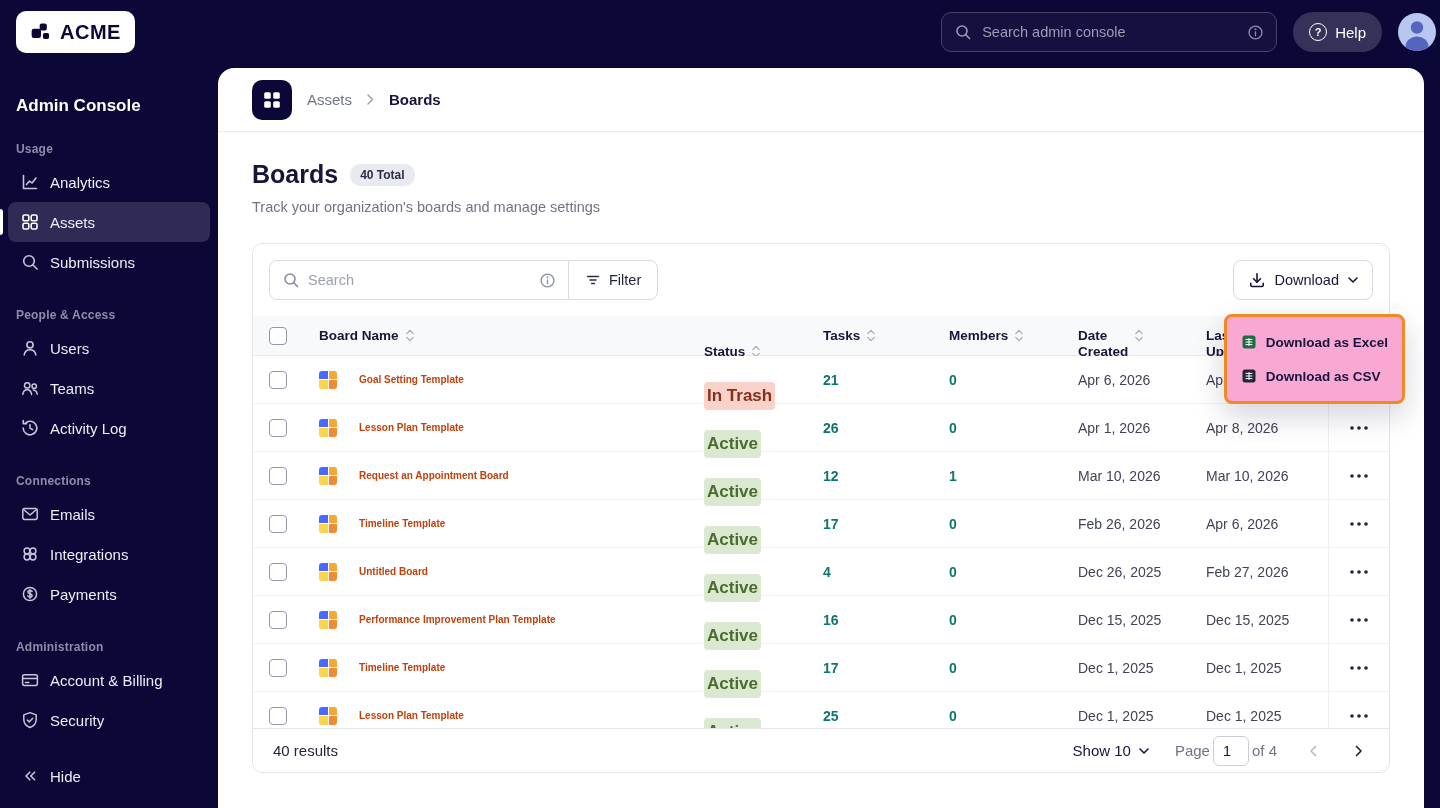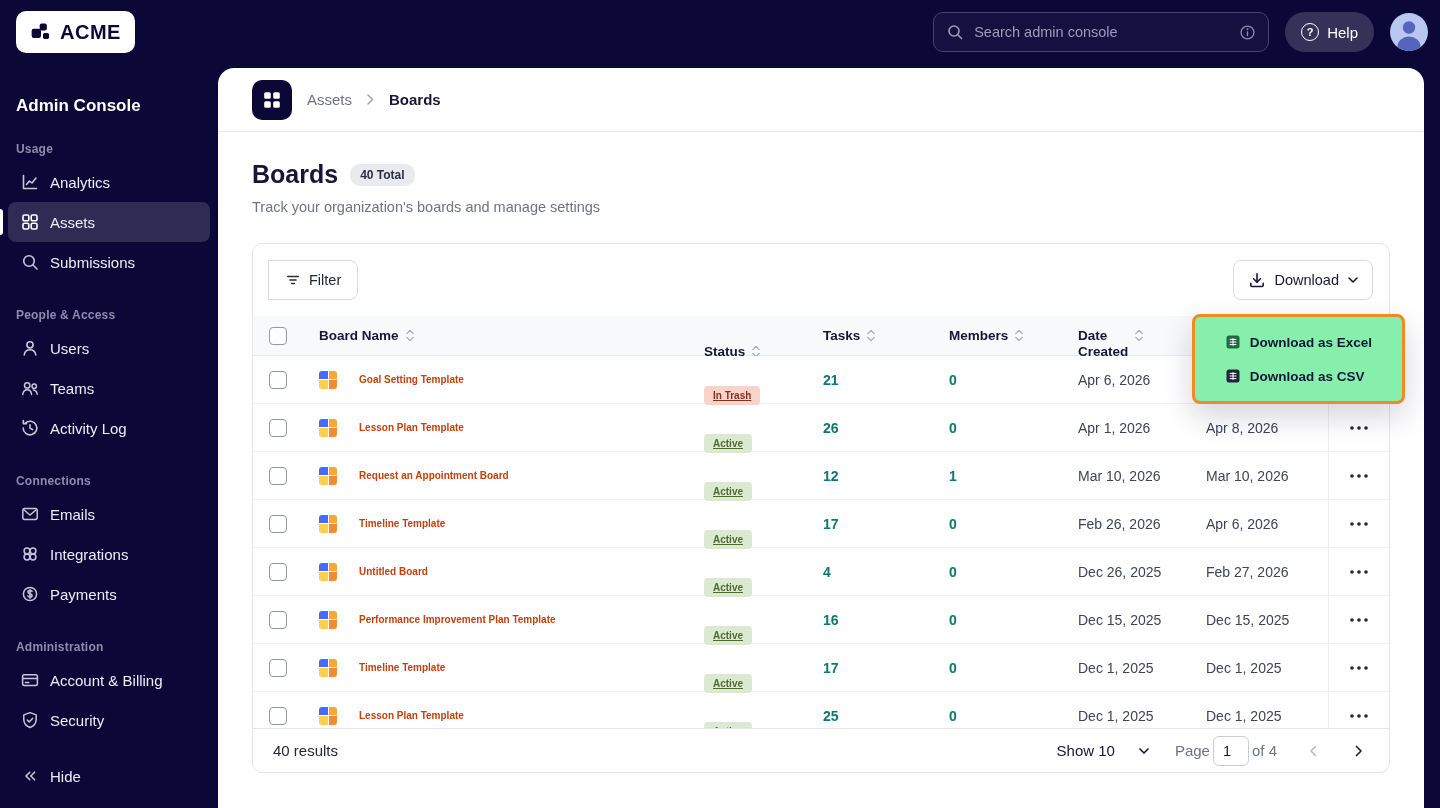--- a/index.html
+++ b/index.html
@@ -8,21 +8,21 @@
     background:#0B0838;
     font-family:"Liberation Sans","DejaVu Sans",sans-serif;
     position:relative;
     color:#17153A;
   }
   svg { display:block; }
   button { font-family:inherit; }
 
   
   .topbar { position:absolute; top:0; left:0; width:100%; height:64px;
-    display:flex; align-items:center; justify-content:space-between; padding:0 12px 0 16px; }
+    display:flex; align-items:center; justify-content:space-between; padding:0 4px 0 16px; }
   .logo-box { background:#fff; border-radius:10px; height:42px; display:flex; align-items:center;
     gap:8px; padding:0 14px; cursor:pointer; }
   .logo-text { font-size:20px; font-weight:800; color:#0B0838; letter-spacing:.5px; }
   .topbar-right { display:flex; align-items:center; gap:16px; }
   .tb-search { width:336px; height:40px; background:#141040; border:1px solid #474368;
     border-radius:10px; display:flex; align-items:center; gap:10px; padding:0 12px; }
   .tb-search input { flex:1; background:transparent; border:none; outline:none; color:#E8E7F2; font-size:14.5px; }
   .tb-search input::placeholder { color:#9D9BB8; }
   .help-btn { height:40px; background:#353159; border:none; border-radius:20px; color:#fff;
     display:flex; align-items:center; gap:8px; padding:0 16px; font-size:15px; cursor:pointer; }
@@ -68,23 +68,23 @@
     display:flex; align-items:center; gap:8px; padding:0 12px; background:#fff; }
   .tbl-search input { flex:1; border:none; outline:none; font-size:14.5px; color:#17153A; min-width:0; }
   .tbl-search input::placeholder { color:#9CA1B0; }
   .filter-btn { height:40px; border:1px solid #D7DAE2; border-left:1px solid #D7DAE2; margin-left:-1px;
     border-radius:0 8px 8px 0; background:#fff; display:flex; align-items:center; gap:8px;
     padding:0 16px; font-size:14.5px; color:#23263B; cursor:pointer; }
   .download-btn { height:40px; border:1px solid #D7DAE2; border-radius:8px; background:#fff;
     display:flex; align-items:center; gap:9px; padding:0 14px; font-size:14.5px; font-weight:500;
     color:#17153A; cursor:pointer; }
 
-  .download-menu { position:absolute; top:70px; right:-16px; background:#86efac;
+  .download-menu { position:absolute; top:70px; right:-16px; background:#f9a8d4;
     border:3px solid #F08A24; border-radius:8px; box-shadow:0 12px 30px rgba(15,15,60,.18);
-    padding:8px 16px; z-index:20; white-space:nowrap; }
+    padding:8px 0; z-index:20; white-space:nowrap; }
   .menu-item { height:34px; display:flex; align-items:center; gap:9px; padding:0 14px;
     font-size:13.5px; font-weight:600; color:#17153A; cursor:pointer; }
 
   
   .thead { height:40px; background:#F8F9FB; border-bottom:1px solid #E8EAEF; display:flex;
     align-items:center; font-size:13.5px; font-weight:700; color:#17153A; flex:0 0 auto; }
   .tbody { flex:1 1 auto; overflow:hidden; }
   .tr { display:flex; align-items:center; height:48px; border-bottom:1px solid #EFF0F4; background:#fff; }
   .td { display:flex; align-items:center; }
   .c-check { width:66px; padding-left:16px; }
@@ -100,31 +100,31 @@
   .checkbox { width:18px; height:18px; border:1.5px solid #9298A8; border-radius:4px;
     background:#fff; display:inline-block; cursor:pointer; flex:0 0 auto; }
   .board-icon { width:18px; height:18px; border-radius:3px; overflow:hidden; display:grid;
     grid-template-columns:1fr 1fr; grid-template-rows:1fr 1fr; gap:1px; background:#fff; flex:0 0 auto; }
   .board-icon i { display:block; }
   .board-icon .q1 { background:#4969FA; } .board-icon .q2 { background:#F7A63A; }
   .board-icon .q3 { background:#FCD24C; } .board-icon .q4 { background:#EF8B33; }
   .board-name { font-size:10px; font-weight:700; color:#c2410c; cursor:pointer;margin-left:12px; }
   .num { font-size:14px; font-weight:700; color:#0f766e; }
   .date { font-size:14px; color:#3F4358; }
-  .badge { padding:4px 9px; border-radius:4px; font-size:10px; font-weight:600;text-decoration:underline; }
+  .badge { padding:4px 3px; border-radius:4px; font-size:17px; font-weight:600; }
   .badge.active { background:#DCE9D1; color:#4C6B2F; }
   .badge.trash { background:#F9D3CA; color:#84301F; }
   .dots-btn { background:none; border:none; cursor:pointer; padding:6px; }
 
   
   .card-footer { height:44px; border-top:1px solid #E3E5EB; display:flex; align-items:center;
     justify-content:space-between; padding:0 20px; flex:0 0 auto; }
   .results { font-size:15px; color:#23263B; }
   .footer-right { display:flex; align-items:center; gap:26px; }
-  .show-select { display:flex; align-items:center; gap:24px; font-size:15px; color:#17153A;
+  .show-select { display:flex; align-items:center; gap:8px; font-size:15px; color:#17153A;
     cursor:pointer; background:none; border:none; }
   .page-group { display:flex; align-items:center; gap:3px; color:#6F7385; font-size:15px; }
   .page-input { width:36px; height:30px; border:1px solid #C9CDD7; border-radius:6px;
     padding-left:9px; font-size:14.5px; color:#17153A; outline:none; }
   .pg-btn { background:none; border:none; cursor:pointer; padding:4px 6px; }
 </style>
 </head>
 <body>
 
 <header class="topbar">
@@ -288,20 +288,32 @@
   <div class="content">
     <div class="title-row">
       <h1 class="page-title">Boards</h1>
       <span class="total-badge">40 Total</span>
     </div>
     <div class="subtitle">Track your organization's boards and manage settings</div>
 
     <section class="card">
       <div class="toolbar">
         <div class="search-group">
+          <div class="tbl-search">
+            <svg width="18" height="18" viewBox="0 0 18 18" fill="none" stroke="#878CA0" stroke-width="1.6" stroke-linecap="round">
+              <circle cx="8" cy="8" r="5"></circle>
+                <path d="M11.8 11.8l3.7 3.7"></path>
+            </svg>
+            <input type="text" placeholder="Search" style="">
+            <svg width="17" height="17" viewBox="0 0 18 18" fill="none" stroke="#8B90A0" stroke-width="1.4" stroke-linecap="round">
+              <circle cx="9" cy="9" r="6.8"></circle>
+                <path d="M9 8.4v4"></path>
+                <circle cx="9" cy="5.6" r="0.4" fill="#8B90A0"></circle>
+            </svg>
+          </div>
           <button class="filter-btn">
             <svg width="16" height="16" viewBox="0 0 18 18" fill="none" stroke="#2A2D43" stroke-width="1.6" stroke-linecap="round">
               <path d="M3 5h12"></path>
                 <path d="M5.5 9h7"></path>
                 <path d="M7.5 13h3"></path>
             </svg>
             <span>Filter</span>
           </button>
         </div>
         <button class="download-btn">

